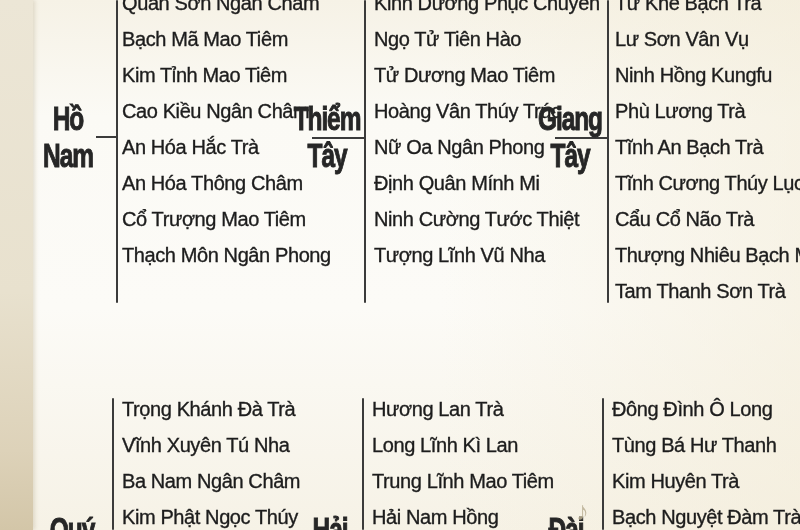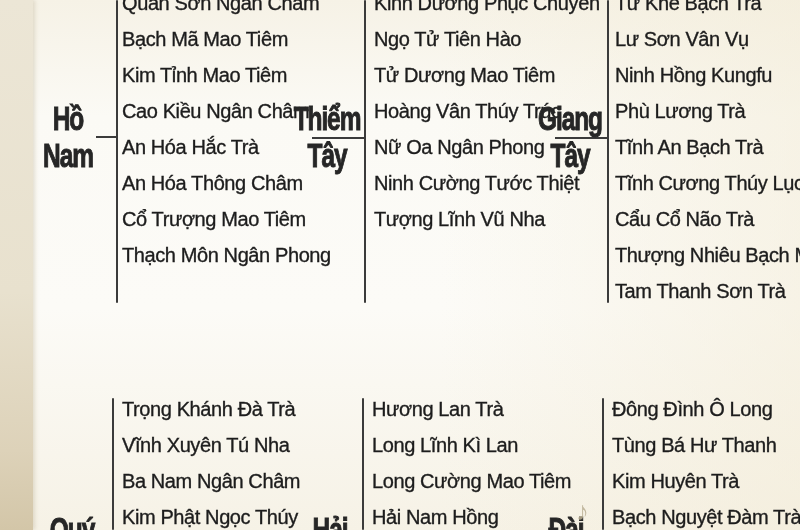--- a/index.html
+++ b/index.html
@@ -80,20 +80,21 @@
     <div class="region-label" style="left:277px;top:100px">
       <span>Thiểm</span>
       <span>Tây</span>
     </div>
     <div class="items" style="left:374px;top:-15px">
         <div class="item">Kinh Dương Phục Chuyên</div>
         <div class="item">Ngọ Tử Tiên Hào</div>
         <div class="item">Tử Dương Mao Tiêm</div>
         <div class="item">Hoàng Vân Thúy Trúc</div>
         <div class="item">Nữ Oa Ngân Phong</div>
+        <div class="item">Định Quân Mính Mi</div>
         <div class="item">Ninh Cường Tước Thiệt</div>
         <div class="item">Tượng Lĩnh Vũ Nha</div>
       </div>
   </section>
 
   <section>
     <div class="bracket" style="left:607px;top:0;height:303px"></div>
     <div class="connector" style="left:555px;top:137px;width:53px"></div>
     <div class="region-label" style="left:520px;top:100px">
       <span>Giang</span>
@@ -128,21 +129,21 @@
 
   <section>
     <div class="bracket" style="left:362px;top:398px;height:132px"></div>
     <div class="region-label" style="left:280px;top:511px">
       <span>Hải</span>
 
     </div>
     <div class="items" style="left:372px;top:391px">
         <div class="item">Hương Lan Trà</div>
         <div class="item">Long Lĩnh Kì Lan</div>
-        <div class="item">Long Cường Mao Tiêm</div>
+        <div class="item">Trung Lĩnh Mao Tiêm</div>
         <div class="item">Hải Nam Hồng</div>
       </div>
   </section>
 
   <section>
     <div class="bracket" style="left:602px;top:398px;height:132px"></div>
     <div class="region-label" style="left:516px;top:511px">
       <span>Đài</span>
 
     </div>

